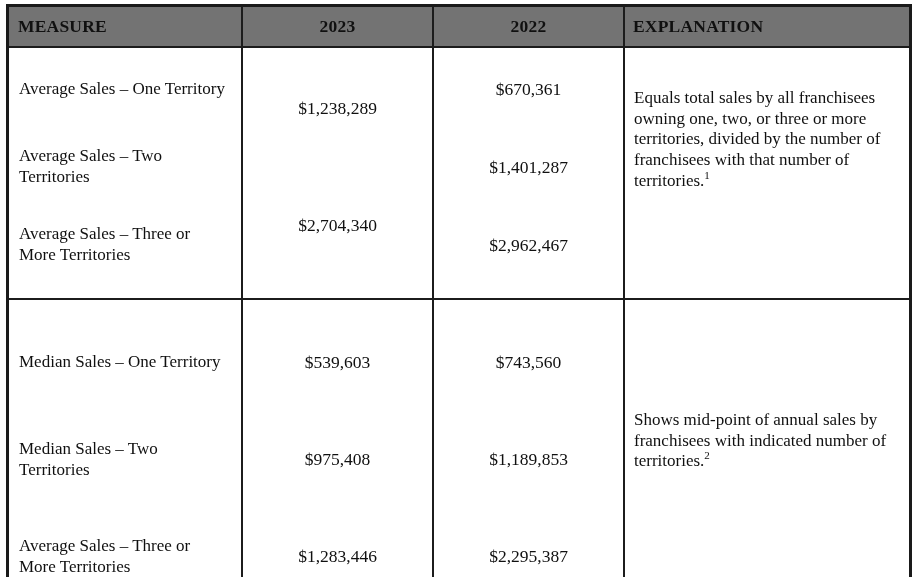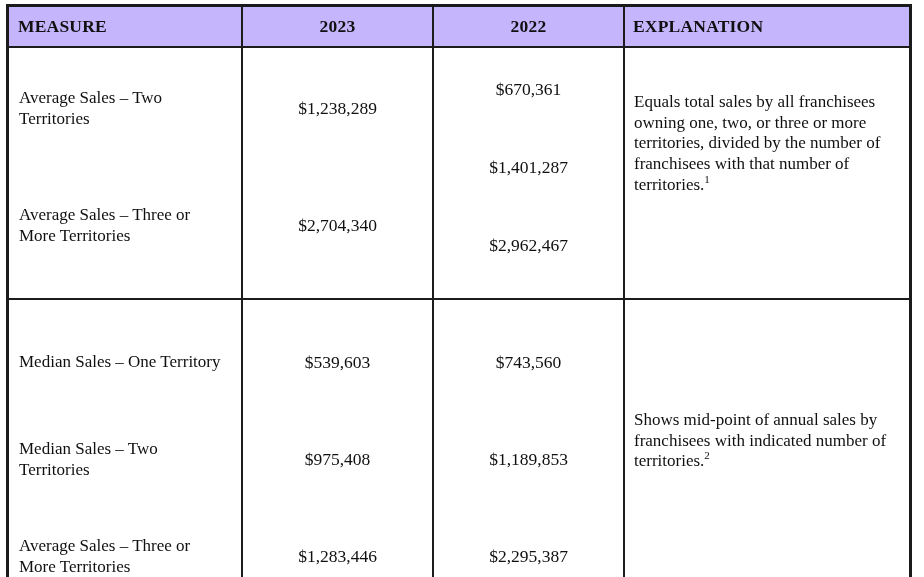--- a/index.html
+++ b/index.html
@@ -9,40 +9,40 @@
     position:absolute;left:6px;top:4px;width:906px;height:573px;
     box-sizing:border-box;
     border-left:3px solid #1a1a1a;border-right:3px solid #1a1a1a;border-top:3px solid #1a1a1a;
     background:#ffffff;
   }
   .row{display:grid;grid-template-columns:234px 191px 191px 1fr;box-sizing:border-box;}
   .c{box-sizing:border-box;border-right:2px solid #1c1c1c;min-width:0;}
   .c:last-child{border-right:none;border-radius:19px;}
 
   
-  .thead{height:41px;border-bottom:2px solid #1c1c1c;background:#c4b5fd;}
+  .thead{height:41px;border-bottom:2px solid #1c1c1c;background:#737373;}
   .th{display:flex;align-items:center;font-weight:bold;font-size:17.5px;letter-spacing:.2px;}
   .th-measure{padding-left:9px;}
   .th-year{justify-content:center;}
   .th-exp{padding-left:8px;}
 
   
   .section{border-bottom:2px solid #1c1c1c;}
   .sec-1{height:252px;}
   .sec-2{height:329px;border-bottom-width:2.5px;}
   .cell-stack{display:flex;flex-direction:column;}
   .sec-1 .cell-stack{padding-top:2px;padding-bottom:14px;}
   .sec-2 .cell-stack{padding-top:14px;padding-bottom:22px;}
   .mrow{flex:1;display:flex;align-items:center;padding-left:10px;padding-right:14px;
         font-size:17px;line-height:1.22;}
   .vrow{flex:1;display:flex;align-items:center;justify-content:center;
         font-size:17.5px;}
   .exp-cell{padding-left:9px;padding-right:13px;}
   .exp-text{margin:0;font-size:17px;line-height:1.22;}
-  .sec-1 .exp-text{padding-top:32px;margin-top:12px;}
+  .sec-1 .exp-text{padding-top:40px;}
   .sec-2 .exp-text{padding-top:67px;margin-top:43px;}
   sup{font-size:11px;line-height:0;}
 
   
   .stub{height:5.5px;}
 </style>
 </head>
 <body>
 
 <div class="page">
@@ -50,20 +50,23 @@
 
     <div class="row thead">
       <div class="c th th-measure">MEASURE</div>
       <div class="c th th-year">2023</div>
       <div class="c th th-year">2022</div>
       <div class="c th th-exp">EXPLANATION</div>
     </div>
 
     <div class="row section sec-1">
       <div class="c cell-stack">
+        <div class="mrow">
+            <span>Average Sales – One Territory</span>
+          </div>
         <div class="mrow">
             <span>Average Sales – Two Territories</span>
           </div>
         <div class="mrow">
             <span>Average Sales – Three or More Territories</span>
           </div>
       </div>
       <div class="c cell-stack">
         <div class="vrow">$1,238,289</div>
         <div class="vrow">$2,704,340</div>

